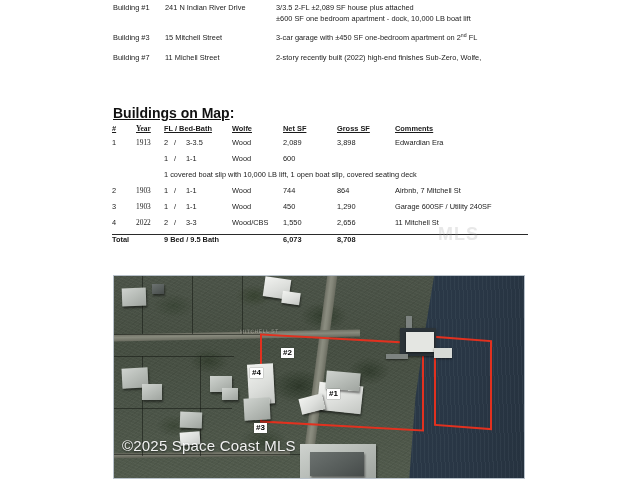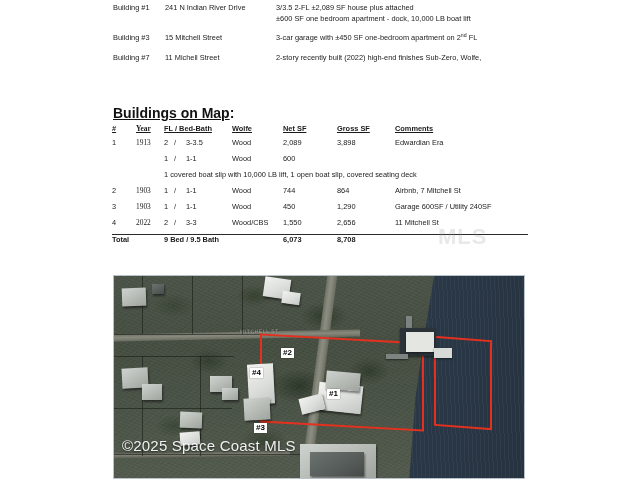--- a/index.html
+++ b/index.html
@@ -286,21 +286,21 @@
     letter-spacing: .2px;
     text-shadow: 0 1px 2px rgba(0,0,0,.55);
     white-space: nowrap;
     pointer-events: none;
   }
   
   .mls-ghost {
     position: absolute;
     left: 438px;
     top: 224px;
-    font-size: 22px;
+    font-size: 18px;
     font-weight: bold;
     color: rgba(150,150,150,.22);
     letter-spacing: 1px;
     white-space: nowrap;
     pointer-events: none;
   }
 </style>
 </head>
 <body>
 

